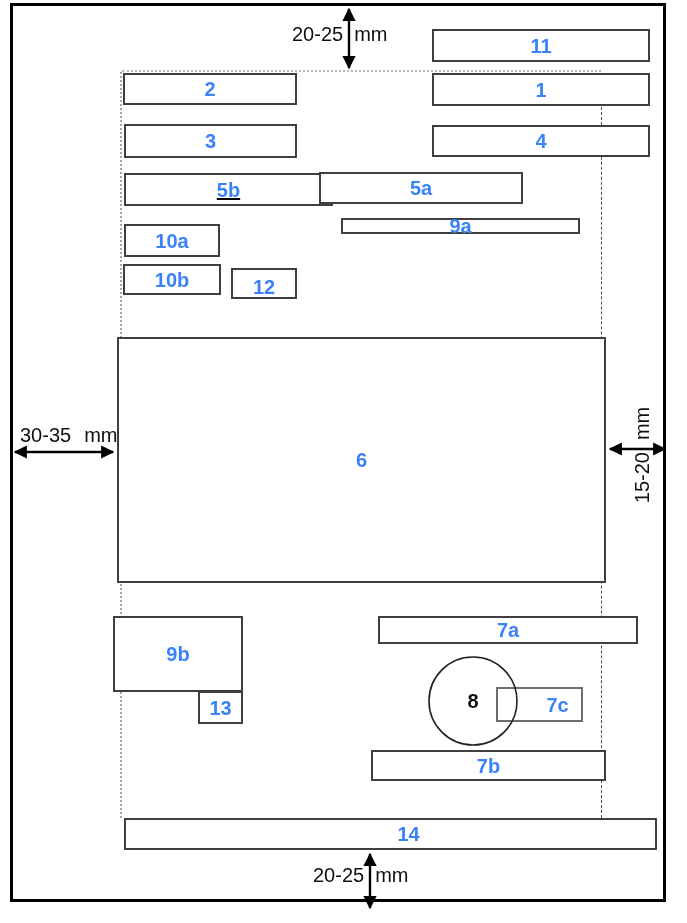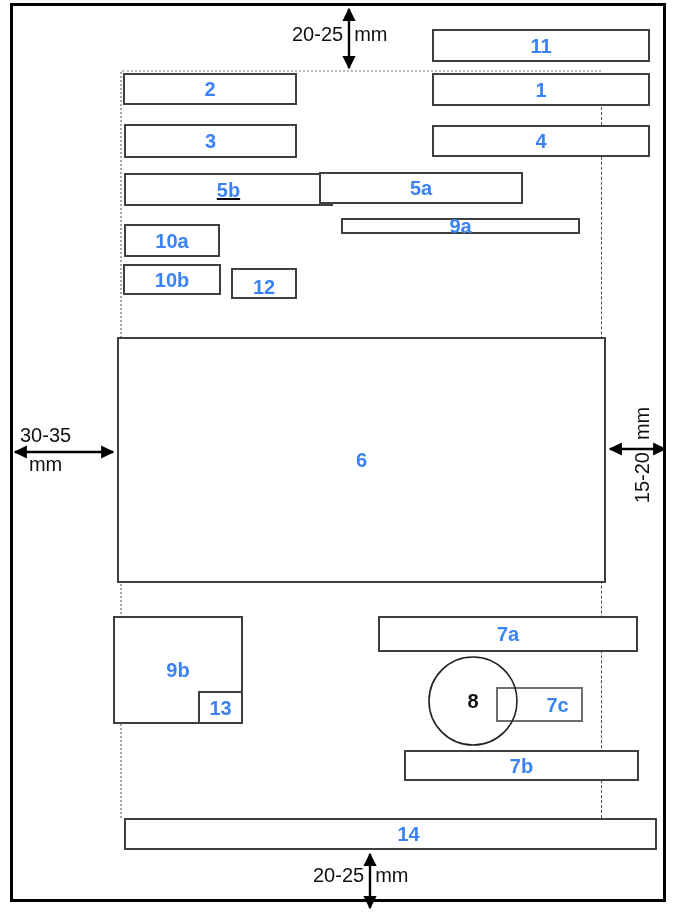--- a/index.html
+++ b/index.html
@@ -60,21 +60,21 @@
     position: absolute;
     z-index: 4;
     display: flex;
     align-items: center;
     font-size: 20px;
     color: #111111;
     white-space: nowrap;
   }
   #dim-top    { left: 292px; top: 23px;  gap: 11px; }
   #dim-bottom { left: 313px; top: 864px; gap: 11px; }
-  #dim-left   { left: 20px;  top: 424px; gap: 6px; flex-direction: column; }
+  #dim-left   { left: 20px;  top: 424px; gap: 13px; }
   #dim-right  {
     left: 594px; top: 441px;
     width: 96px; height: 28px;
     gap: 12px;
     justify-content: center;
     transform: rotate(-90deg);
     transform-origin: center;
   }
   #circle-label {
     position: absolute;
@@ -126,33 +126,33 @@
       </div>
       <div class="box" style="left: 123px; top: 264px; width: 98px; height: 31px;">
         <span class="box-label">10b</span>
       </div>
       <div class="box" style="left: 231px; top: 268px; width: 66px; height: 31px; align-items: flex-end;">
         <span class="box-label">12</span>
       </div>
       <div class="box" style="left: 117px; top: 337px; width: 489px; height: 246px;">
         <span class="box-label">6</span>
       </div>
-      <div class="box" style="left: 113px; top: 616px; width: 130px; height: 108px;">
+      <div class="box" style="left: 113px; top: 616px; width: 130px; height: 76px;">
         <span class="box-label">9b</span>
       </div>
       <div class="box" style="left: 198px; top: 691px; width: 45px; height: 33px;">
         <span class="box-label">13</span>
       </div>
-      <div class="box" style="left: 378px; top: 616px; width: 260px; height: 36px;">
+      <div class="box" style="left: 378px; top: 616px; width: 260px; height: 28px;">
         <span class="box-label">7a</span>
       </div>
       <div class="box" style="left: 496px; top: 687px; width: 87px; height: 35px; border-color: rgb(110, 110, 110); padding-left: 36px;">
         <span class="box-label">7c</span>
       </div>
-      <div class="box" style="left: 404px; top: 750px; width: 235px; height: 31px;">
+      <div class="box" style="left: 371px; top: 750px; width: 235px; height: 31px;">
         <span class="box-label">7b</span>
       </div>
       <div class="box" style="left: 124px; top: 818px; width: 533px; height: 32px; padding-left: 36px;">
         <span class="box-label">14</span>
       </div>
     </div>
 
   <svg id="overlay" width="687" height="923">
     <defs>
       <marker id="ah" viewBox="0 0 10 10" refX="9" refY="5" markerWidth="5.5" markerHeight="5.5" orient="auto-start-reverse">

